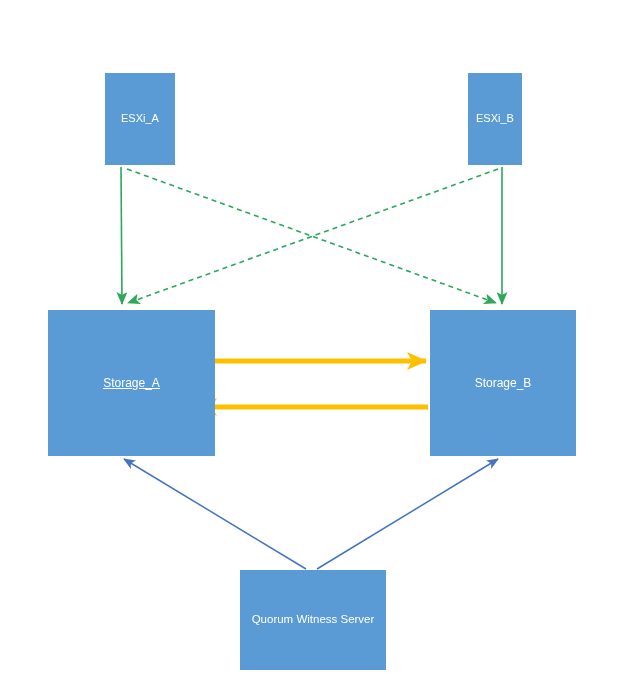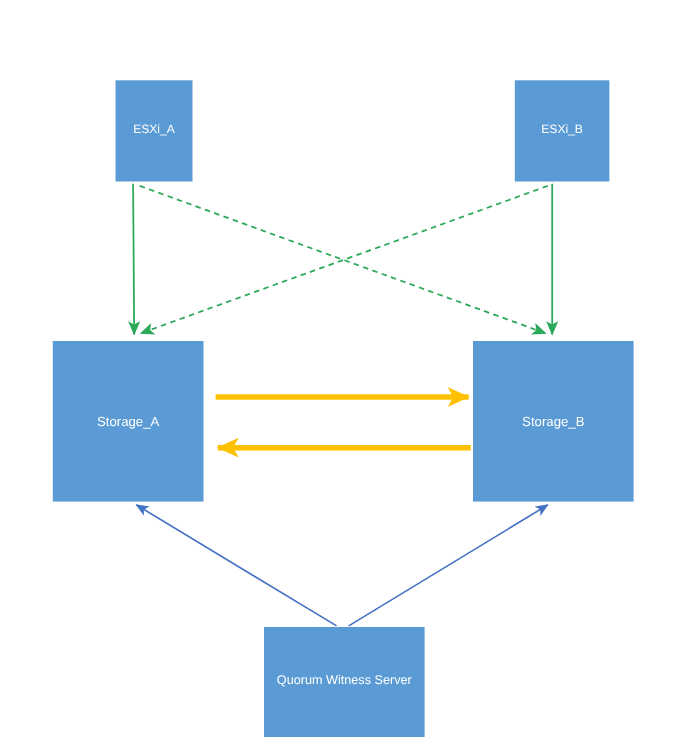--- a/index.html
+++ b/index.html
@@ -34,22 +34,22 @@
     color: var(--node_text, #ffffff);
     display: flex;
     align-items: center;
     justify-content: center;
     text-align: center;
     font-size: 11px;
     line-height: 1.2;
     box-sizing: border-box;
   }
   #esxi-a   { left: 105px;  top: 73px;  width: 70px;  height: 92px;  }
-  #esxi-b   { left: 468px; top: 73px;  width: 86px;  height: 92px;  }
-  #storage-a{ left: 48px;  top: 310px; width: 137px; height: 146px; font-size: 12px; }
+  #esxi-b   { left: 468px; top: 73px;  width: 54px;  height: 92px;  }
+  #storage-a{ left: 48px;  top: 310px; width: 167px; height: 146px; font-size: 12px; text-decoration: underline; }
   #storage-b{ left: 430px; top: 310px; width: 146px; height: 146px; font-size: 12px; }
   #quorum   { left: 240px; top: 570px; width: 146px; height: 100px; font-size: 11.5px; }
   .connector-layer {
     position: absolute;
     left: 0; top: 0;
     width: 625px; height: 674px;
     pointer-events: none;
   }
 </style>
 </head>

